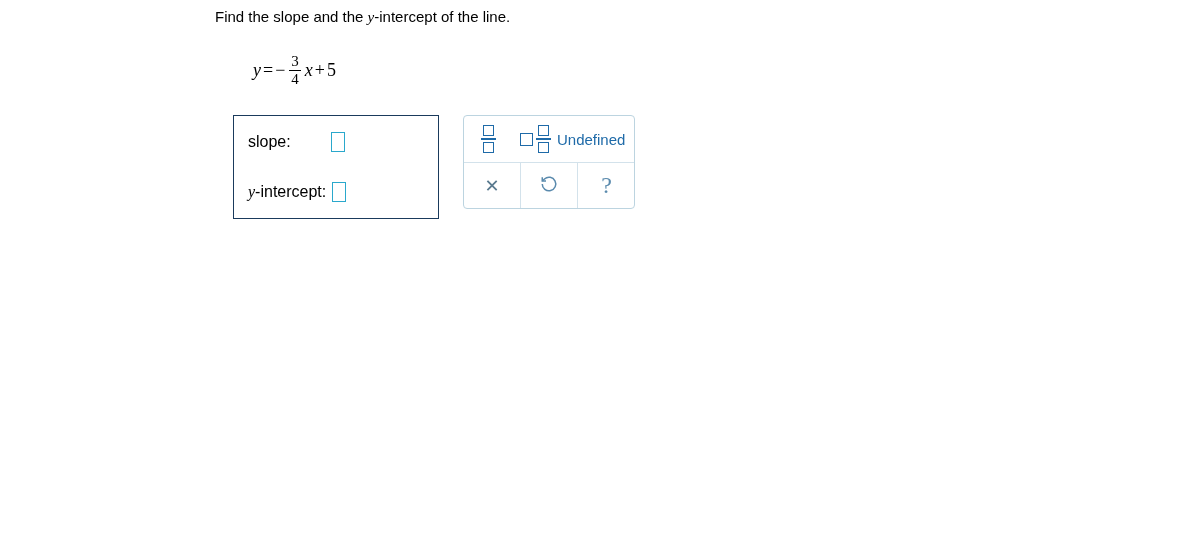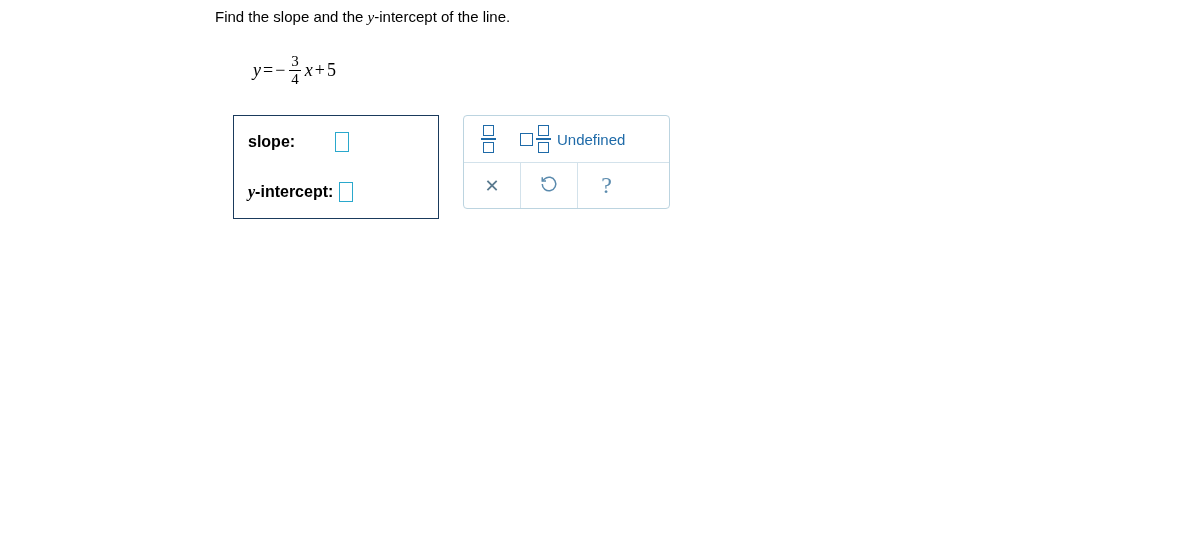--- a/index.html
+++ b/index.html
@@ -53,37 +53,37 @@
       padding: 16px 30px 16px 14px;
       width: 206px;
     }
     .ans-line {
       display: flex;
       align-items: center;
       font-size: 16px;
       color: #000;
     }
     .ans-line + .ans-line { margin-top: 30px; }
-    .ans-label { font-weight: 700; }
+    .ans-label { font-weight: 400; }
     .ans-label .ital { font-style: italic; font-family: 'Times New Roman', serif; }
     .input-box {
       display: inline-block;
       width: 14px;
       height: 20px;
       border: 1px solid #2aa8cc;
       background: #fff;
       margin-left: 6px;
     }
     .slope-line .input-box { margin-left: 40px; }
     .keypad {
       border: 1px solid #bcd4e0;
       border-radius: 4px;
       background: #fff;
       padding: 0;
-      width: 207px;
+      width: 172px;
     }
     .kp-row {
       display: flex;
       height: 46px;
       align-items: center;
     }
     .kp-row + .kp-row { border-top: 1px solid #d3e2eb; }
     .kp-cell {
       flex: none;
       display: flex;

